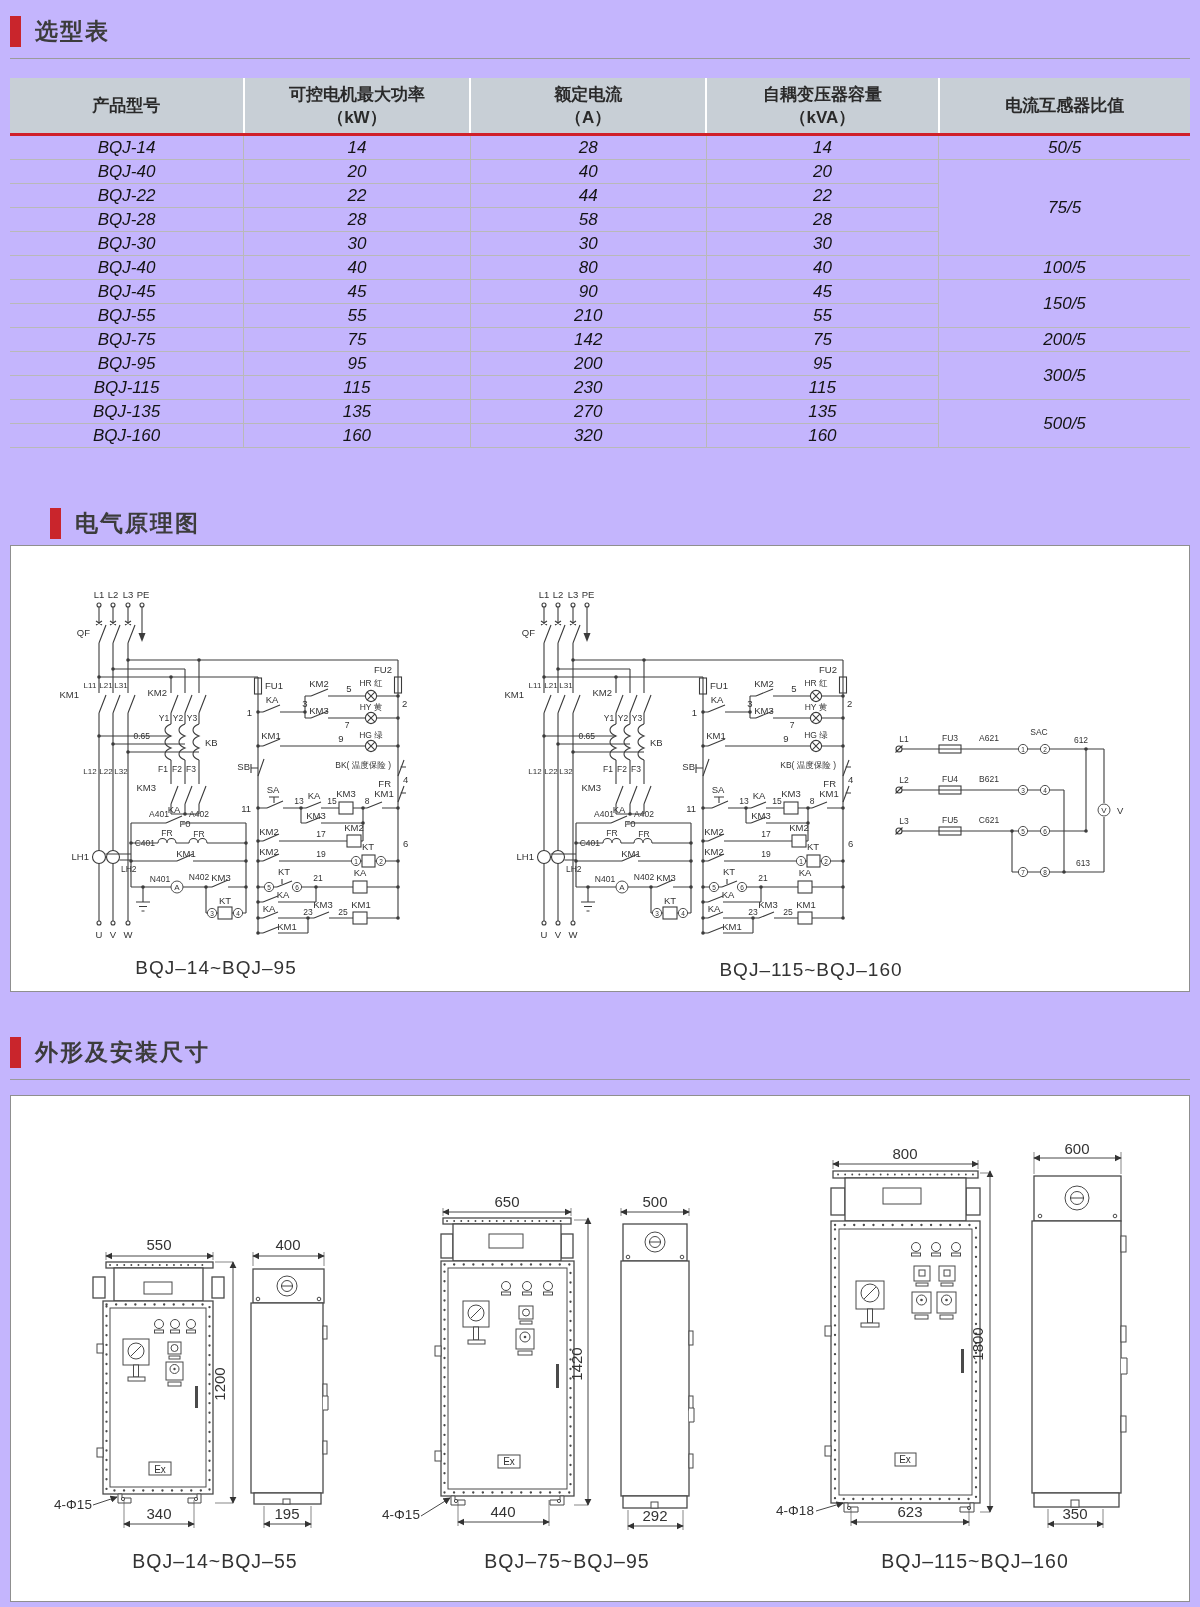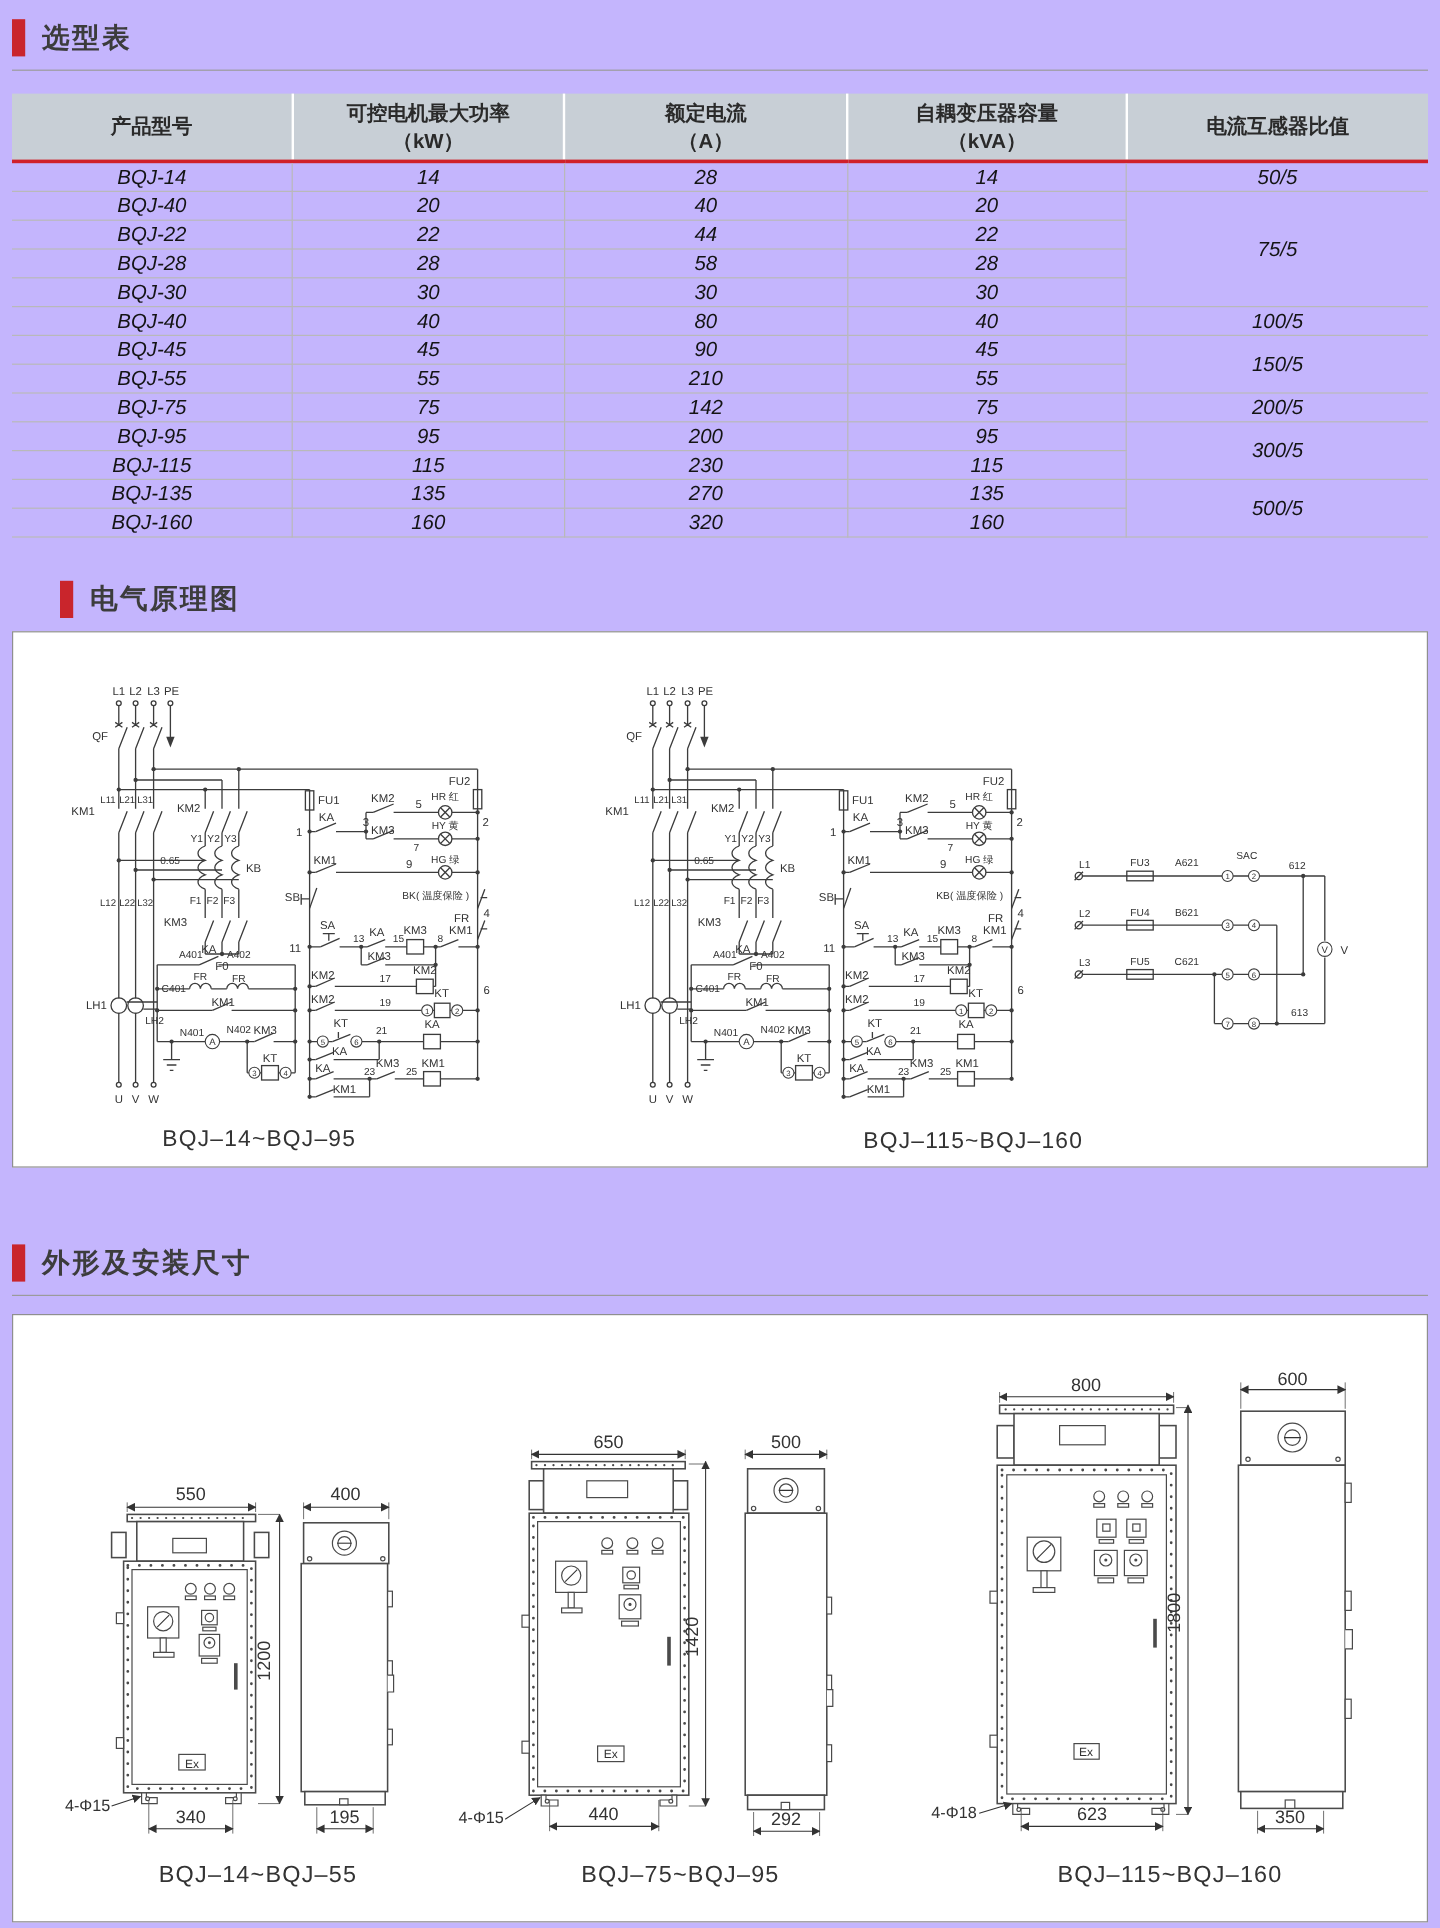--- a/index.html
+++ b/index.html
@@ -164,26 +164,26 @@
         </tr>
       <tr>
           <td>BQJ-160</td>
           <td>160</td>
           <td>320</td>
           <td>160</td>
         </tr>
     </tbody>
   </table>
 
-  <div class="sec-head" style="top:484px;padding-left:40px;">
+  <div class="sec-head" style="top:508px;padding-left:40px;">
     <div class="red-bar"></div>
     <div class="sec-title">电气原理图</div>
   </div>
 
-  <div class="frame" style="top:526px;height:445px;">
+  <div class="frame" style="top:545px;height:445px;">
     <svg id="schem" width="1178" height="443" viewBox="0 0 1178 443">
       <defs>
         <g id="ckt">
 
           <circle class="sym" cx="88" cy="59" r="2"></circle>
             <circle class="sym" cx="102" cy="59" r="2"></circle>
             <circle class="sym" cx="117" cy="59" r="2"></circle>
             <circle class="sym" cx="131" cy="59" r="2"></circle>
 
           <path class="w" d="M88,61 V77 M88,97 L95,79 M88,97 V147 M88,167 L95,149 M88,167 V305 M88,317 V375"></path>

